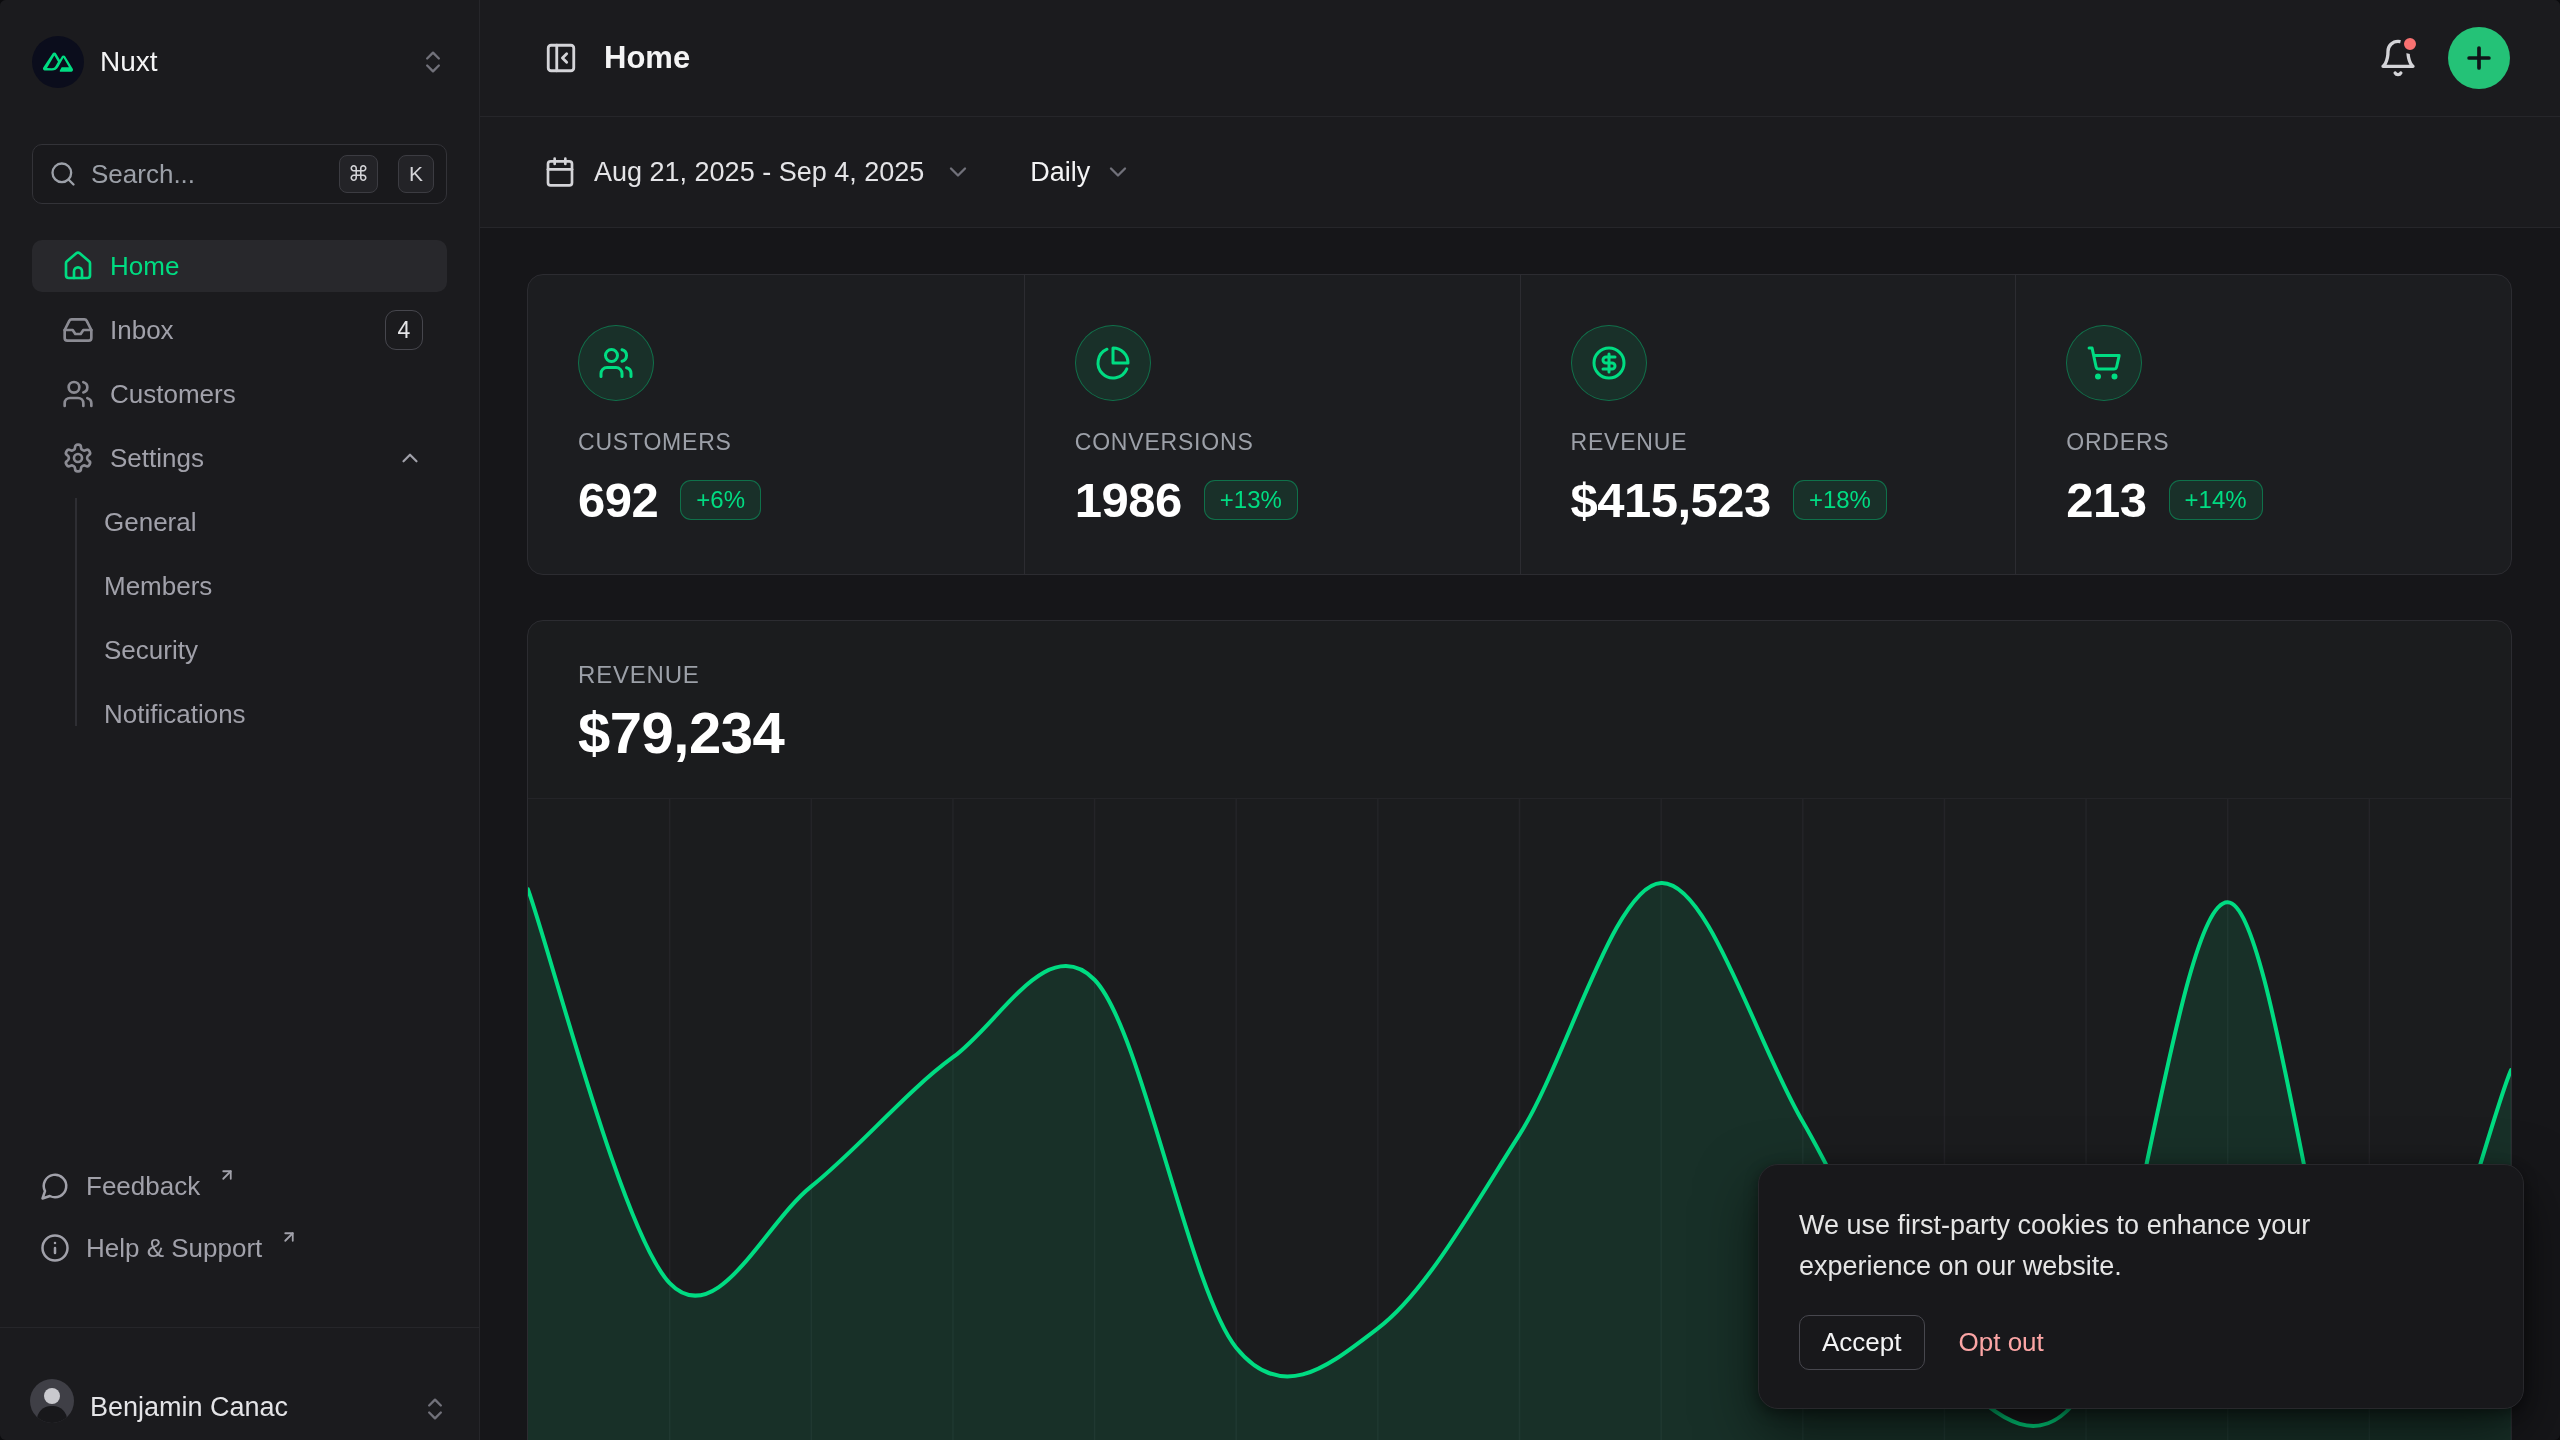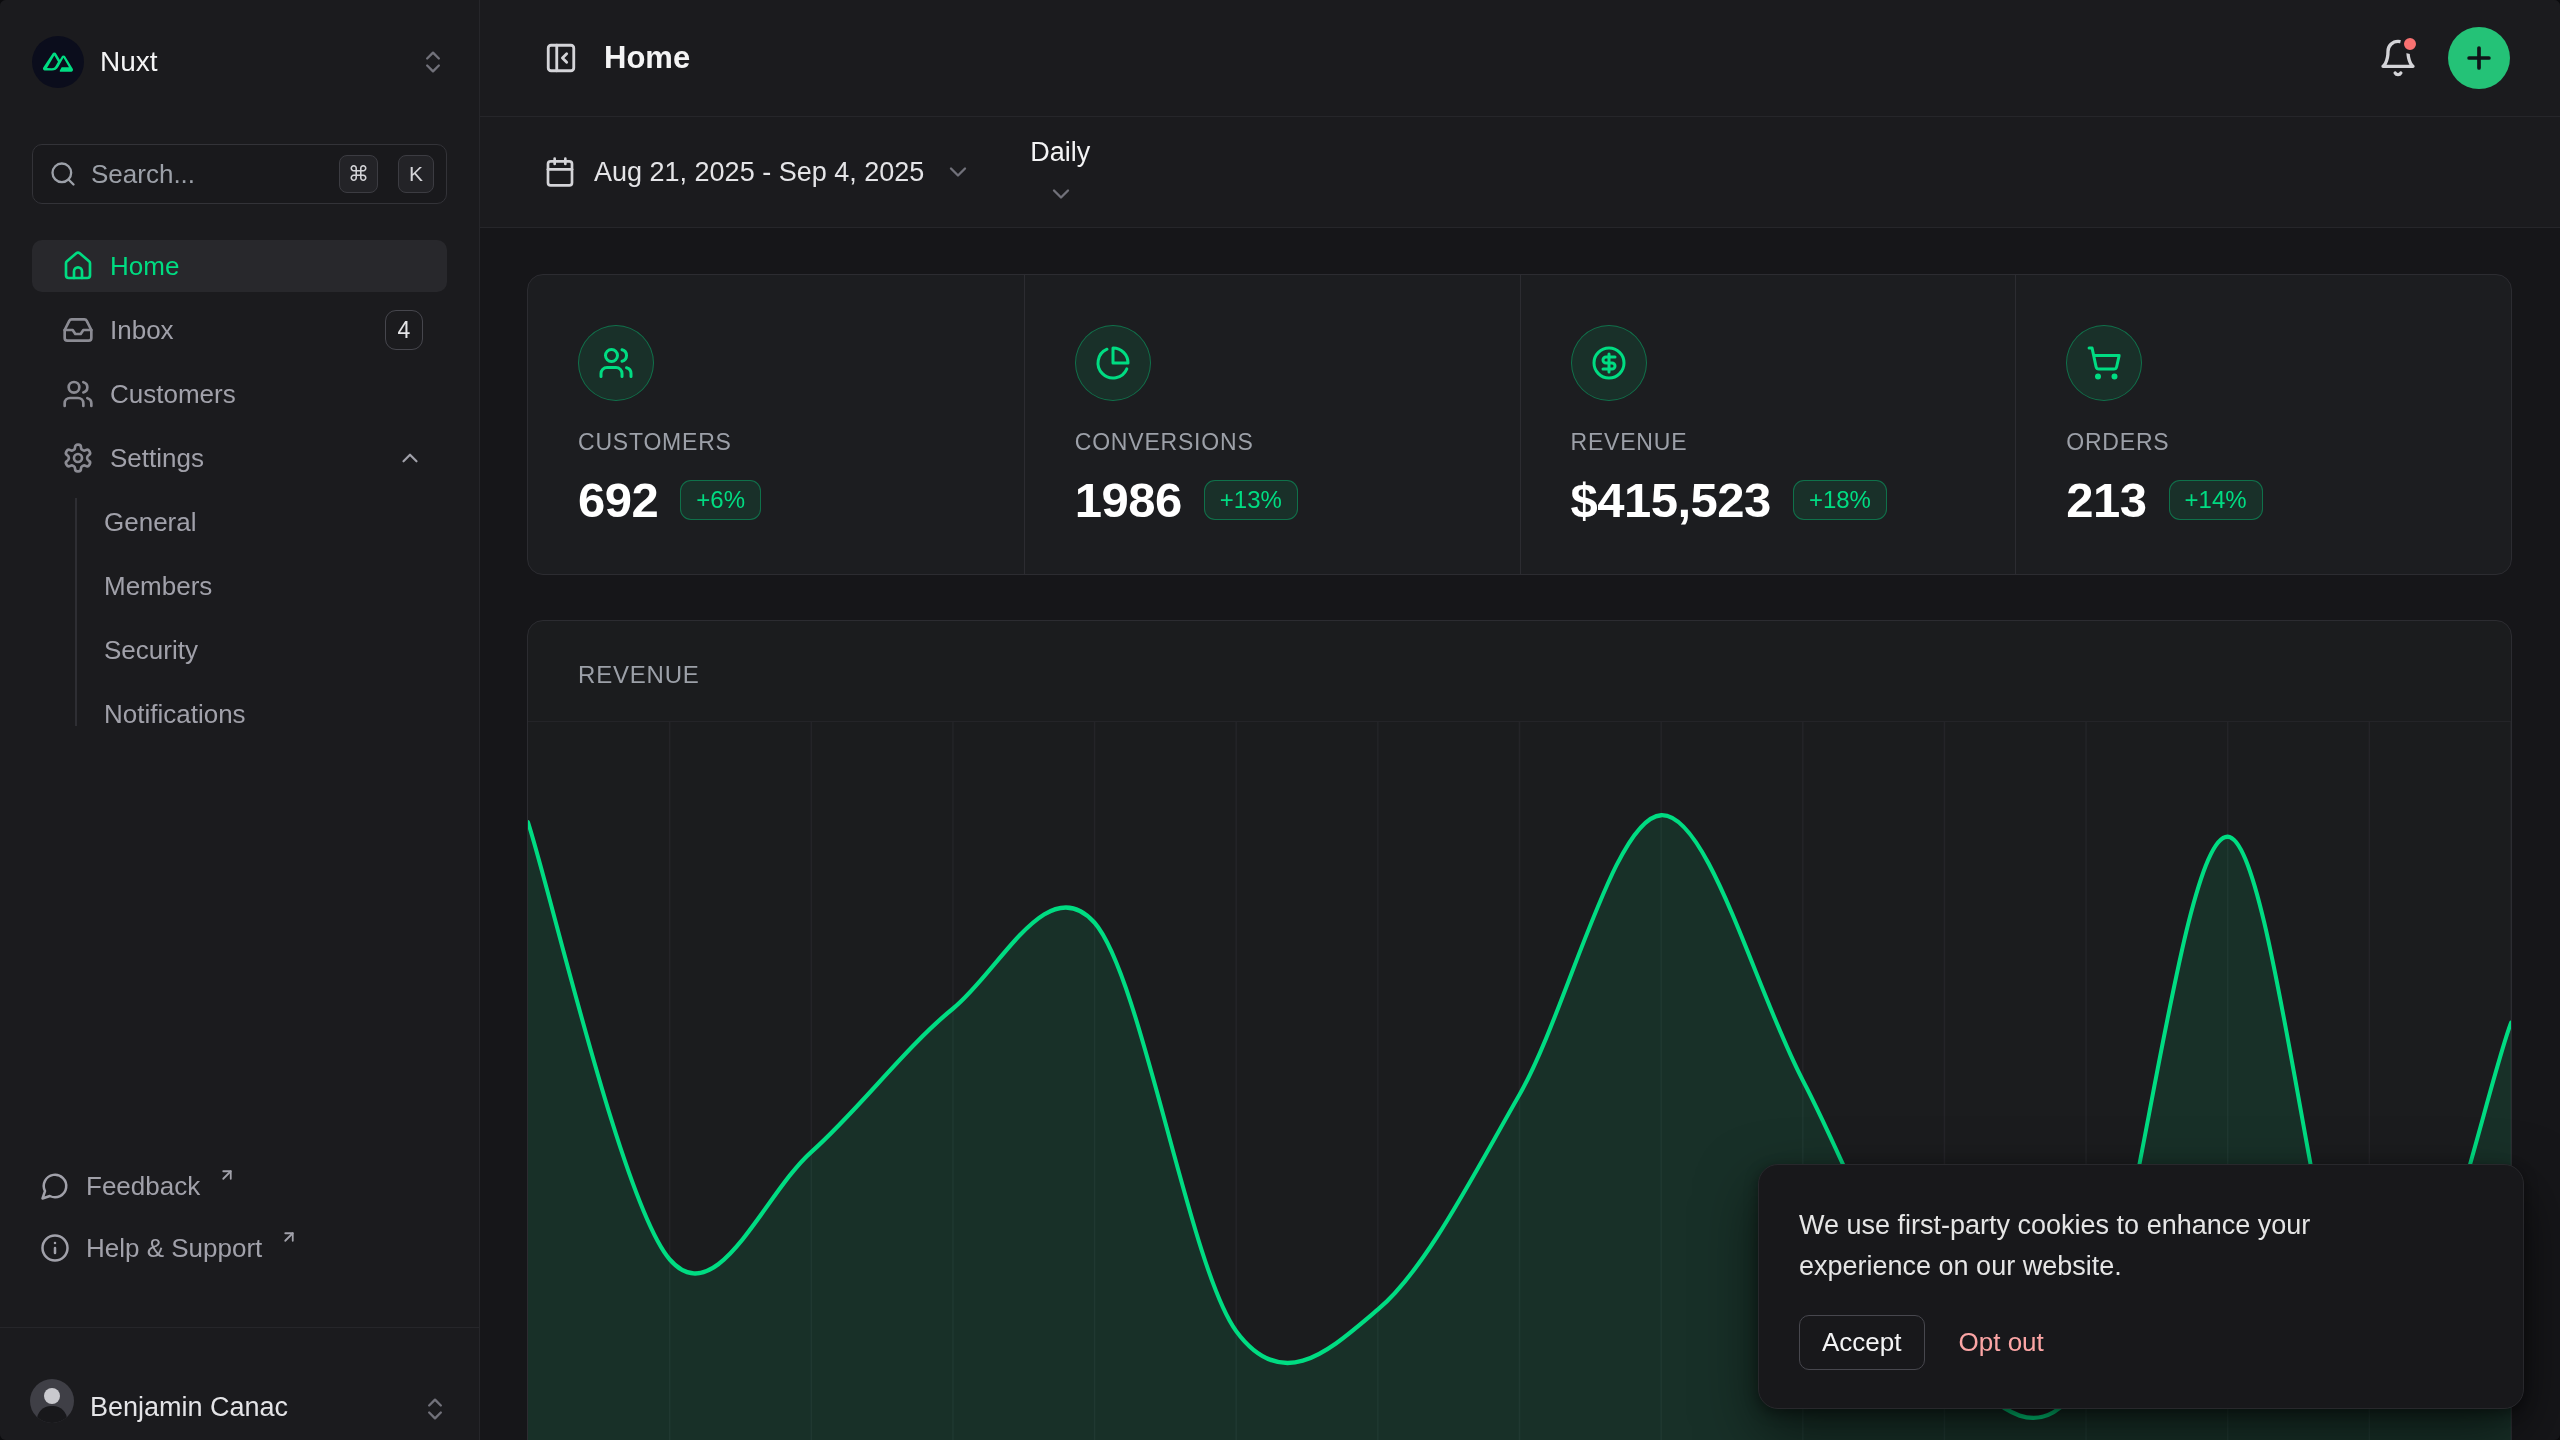--- a/index.html
+++ b/index.html
@@ -88,21 +88,21 @@
     width:62px;height:62px;border-radius:50%;background:#24c277;border:none;cursor:pointer;
     display:flex;align-items:center;justify-content:center;color:#101418;
   }
   .toolbar{
     height:111px;background:#1b1b1e;border-bottom:1px solid #26262a;
     display:flex;align-items:center;padding:0 64px;gap:58px;
   }
   .range-btn{display:flex;align-items:center;gap:18px;cursor:pointer;color:#d4d4d8;}
   .range-btn .txt{font-size:27px;color:#e4e4e7;font-weight:500;}
   .dd-chevron{color:#71717a;display:flex;margin-left:2px;}
-  .period-btn{display:flex;align-items:center;gap:12px;cursor:pointer;flex-direction:column;}
+  .period-btn{display:flex;align-items:center;gap:12px;cursor:pointer;}
   .period-btn .txt{font-size:27px;color:#f4f4f5;font-weight:500;}
   .content{flex:1;padding:46px 48px 0 47px;display:flex;flex-direction:column;min-height:0;}
   
   .stats-card{
     height:301px;background:#1c1d20;border:1px solid #2c2c31;border-radius:16px;
     display:grid;grid-template-columns:repeat(4,1fr);overflow:hidden;flex:none;
   }
   .stat{padding:50px 50px 0 50px;}
   .stat + .stat{border-left:1px solid #2c2c31;}
   .stat-icon-circle{
@@ -403,20 +403,21 @@
           <div class="stat-value-row">
             <span class="stat-value">213</span>
             <span class="delta-badge">+14%</span>
           </div>
         </div>
       </section>
 
       <section class="revenue-card">
         <div class="rev-head">
           <div class="rev-label">REVENUE</div>
+          <div class="rev-value">$79,234</div>
         </div>
         <div class="chart">
           <svg id="rev-svg" viewBox="0 0 1985 694" preserveAspectRatio="none">
               <line x1="141.78571428571428" x2="141.78571428571428" y1="0" y2="694" stroke="#242428" stroke-width="1.5"></line>
               <line x1="283.57142857142856" x2="283.57142857142856" y1="0" y2="694" stroke="#242428" stroke-width="1.5"></line>
               <line x1="425.35714285714283" x2="425.35714285714283" y1="0" y2="694" stroke="#242428" stroke-width="1.5"></line>
               <line x1="567.1428571428571" x2="567.1428571428571" y1="0" y2="694" stroke="#242428" stroke-width="1.5"></line>
               <line x1="708.9285714285713" x2="708.9285714285713" y1="0" y2="694" stroke="#242428" stroke-width="1.5"></line>
               <line x1="850.7142857142857" x2="850.7142857142857" y1="0" y2="694" stroke="#242428" stroke-width="1.5"></line>
               <line x1="992.5" x2="992.5" y1="0" y2="694" stroke="#242428" stroke-width="1.5"></line>

